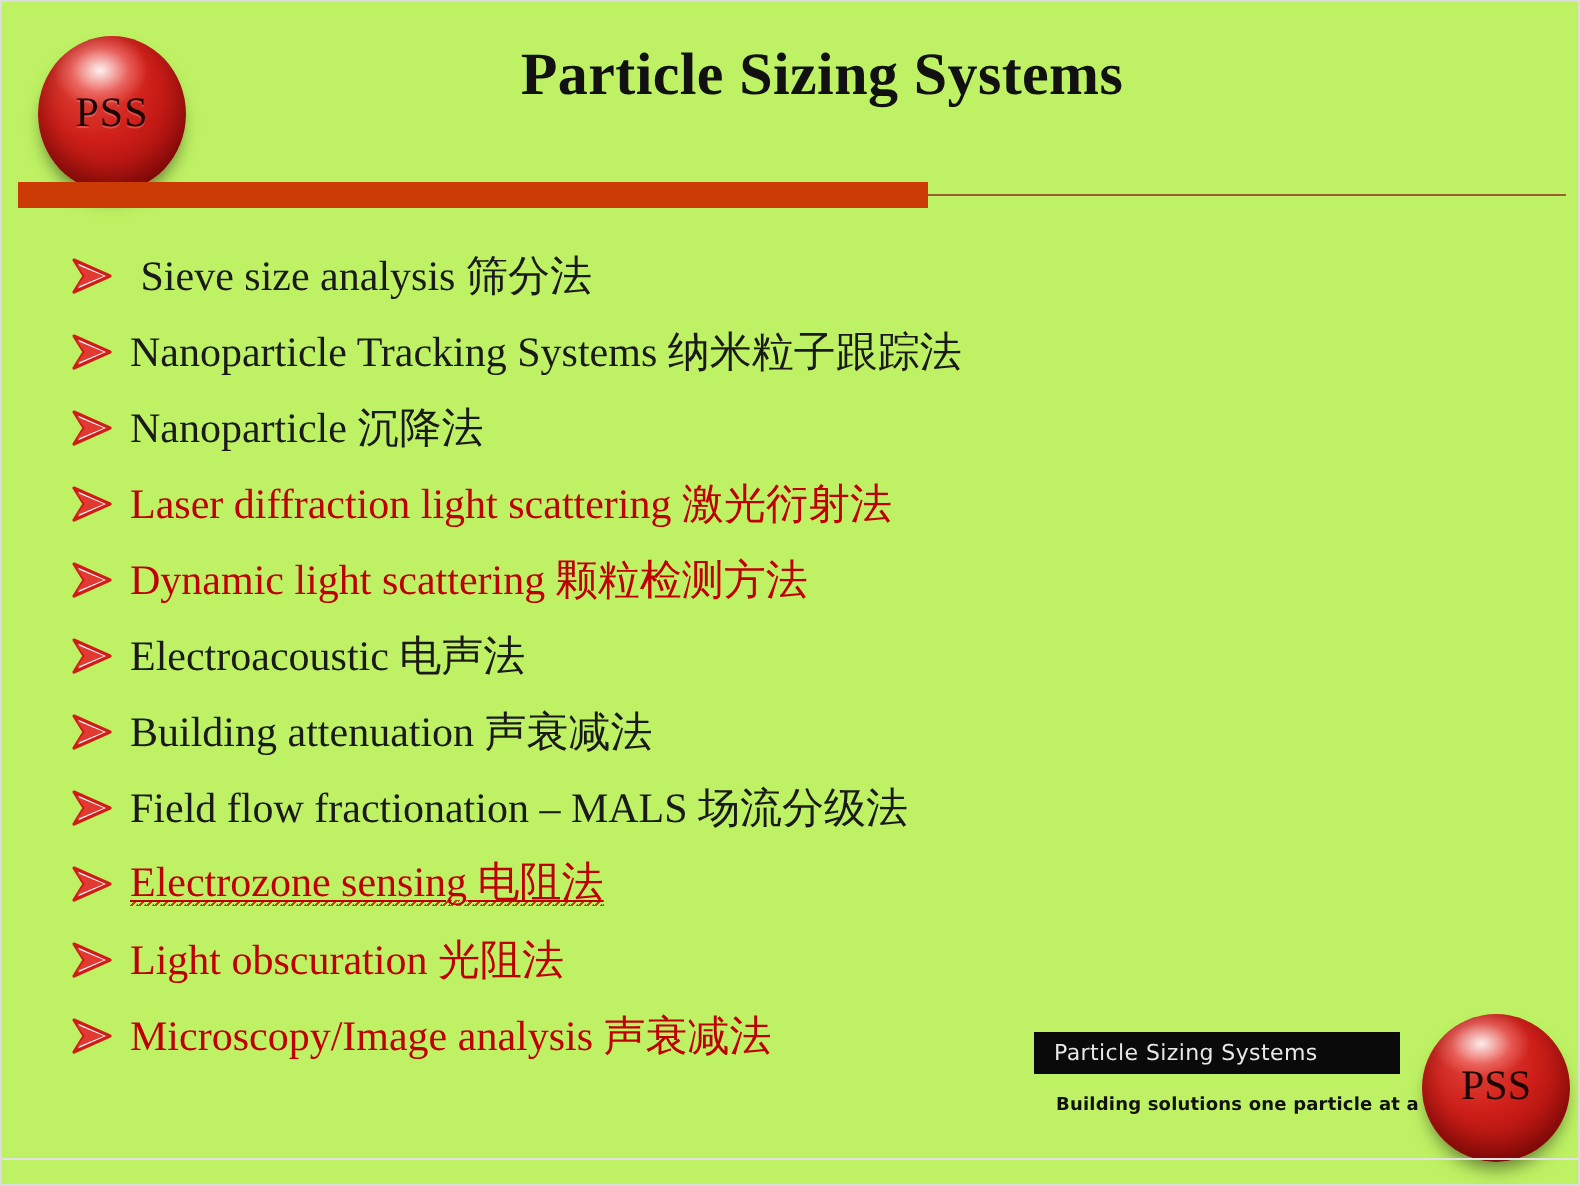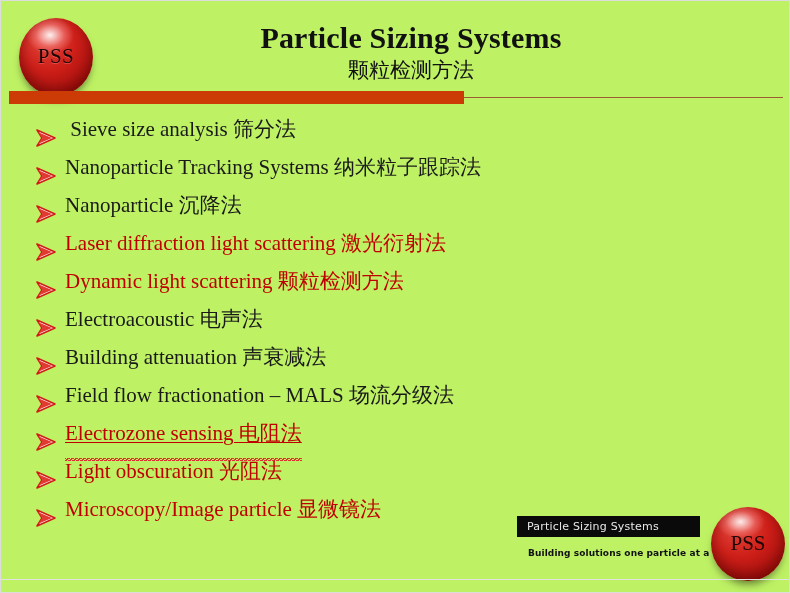--- a/index.html
+++ b/index.html
@@ -103,20 +103,21 @@
     position: absolute;
     left: 0;
     top: 118px;
     width: 790px;
   }
   .item {
     position: relative;
     height: 38px;
     padding-left: 34px;
     display: flex;
+    align-items: center;
   }
   .bullet {
     position: absolute;
     left: 34px;
     top: 50%;
     transform: translateY(-50%);
     width: 22px;
     height: 20px;
     pointer-events: none;
   }
@@ -226,21 +227,20 @@
 <div class="slide">
 
   <div class="header">
 
     <div class="logo-sphere">
       <div class="logo-text">PSS</div>
     </div>
 
     <div class="title-block">
       <div class="title-main">Particle Sizing Systems</div>
-      <div class="title-sub">颗粒检测方法</div>
     </div>
 
     <div class="rule-thin"></div>
     <div class="rule-thick"></div>
   </div>
 
   <div class="list" id="method-list">
       <div class="item">
         <span class="bullet">
           <svg width="22" height="20" viewBox="0 0 22 20">
@@ -331,21 +331,21 @@
         </span>
         <span class="item-text">Light obscuration 光阻法</span>
       </div>
       <div class="item em">
         <span class="bullet">
           <svg width="22" height="20" viewBox="0 0 22 20">
             <path d="M2 2 L20 10 L2 18 L7 10 Z" fill="#ffffff" stroke="#d01b16" stroke-width="1.6" stroke-linejoin="round"></path>
             <path d="M3.2 4.2 L17 10 L3.2 15.8 L7.4 10 Z" fill="#e03a32"></path>
           </svg>
         </span>
-        <span class="item-text">Microscopy/Image particle 显微镜法</span>
+        <span class="item-text">Microscopy/Image analysis 声衰减法</span>
       </div>
     </div>
 
   <div class="footer">
     <div class="footer-bar">
       <div class="footer-bar-text">Particle Sizing Systems</div>
     </div>
     <div class="footer-tagline">Building solutions one particle at a time.</div>
     <div class="footer-sphere">
       <div class="logo-text">PSS</div>

